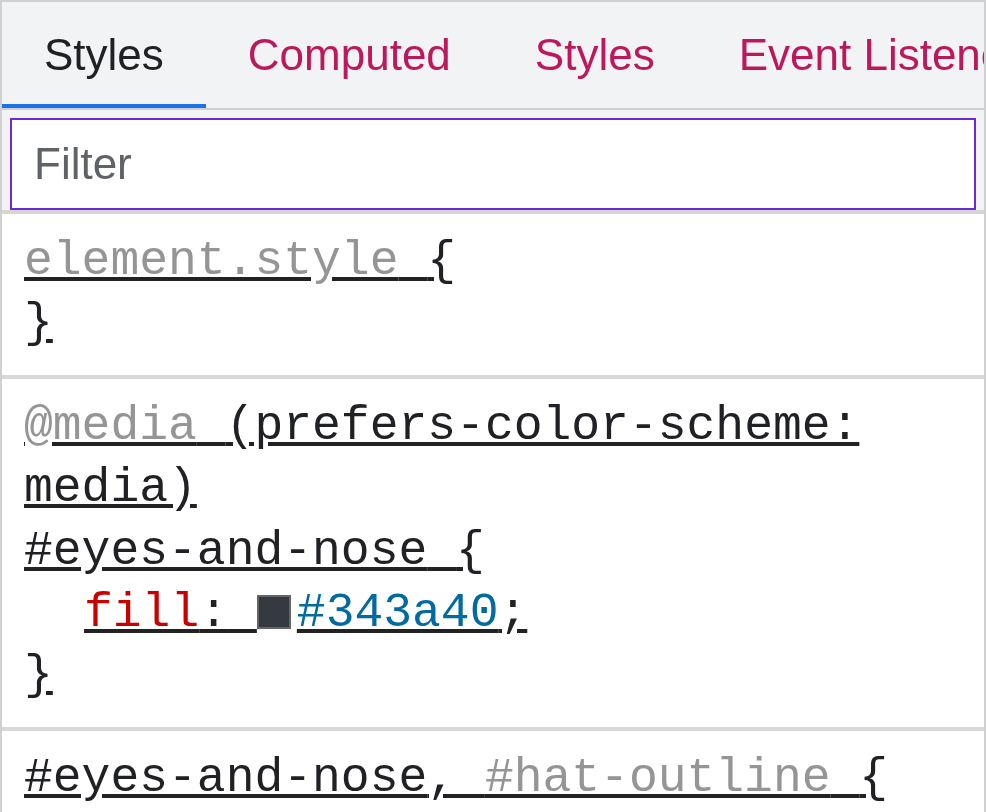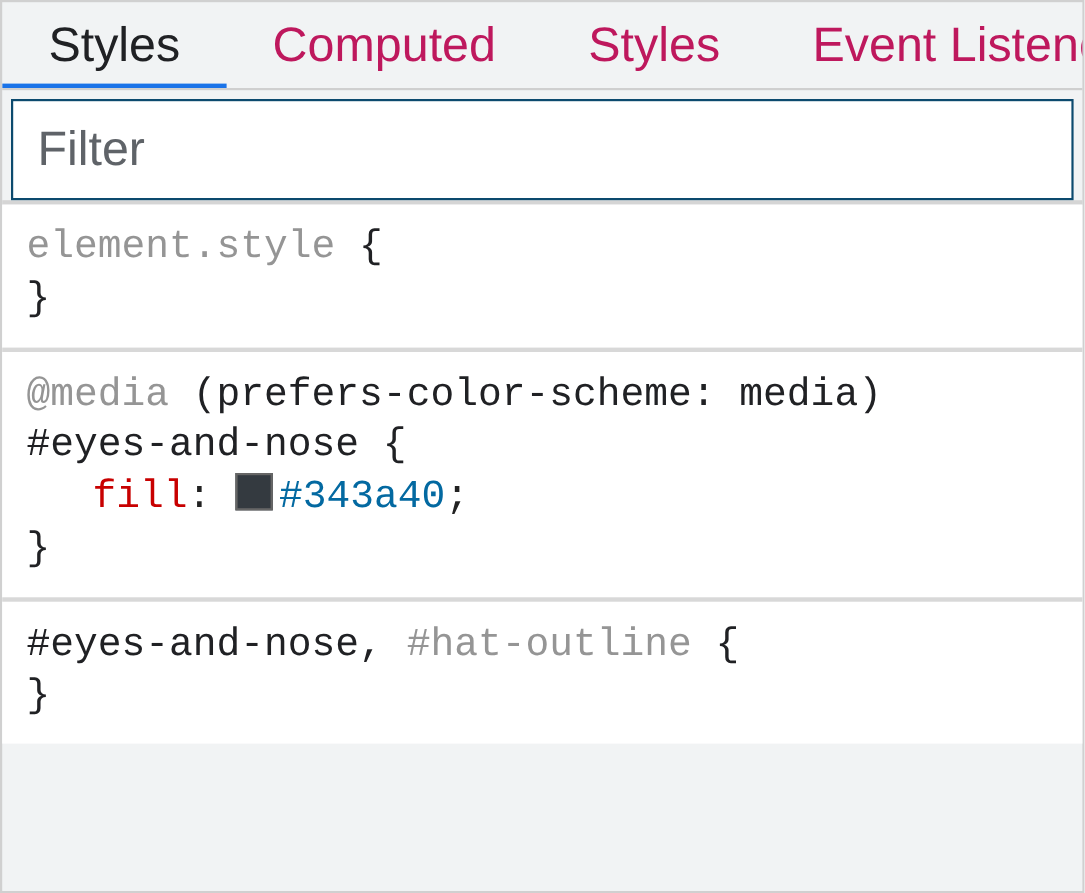--- a/index.html
+++ b/index.html
@@ -16,21 +16,21 @@
     width: 986px;
     height: 812px;
     border: 2px solid #d0d0d0;
     background: #f1f3f4;
   }
 
   
   .tabs {
     display: flex;
     align-items: stretch;
-    height: 80px;
+    height: 108px;
     border-bottom: 2px solid #cfcfcf;
     overflow: hidden;
     white-space: nowrap;
   }
   .tab {
     padding: 0 42px;
     display: flex;
     align-items: center;
     font-size: 44px;
     color: #be185d;
@@ -54,40 +54,41 @@
   .filter-bar {
     padding: 8px 8px 0 8px;
     border-bottom: 4px solid #d5d5d5;
   }
   .filter-input {
     width: 100%;
     height: 92px;
     font-size: 44px;
     color: #5f6368;
     background: #ffffff;
-    border: 2px solid #0c4a6e;
+    border: 2px solid #6d28d9;
     padding: 0 22px;
     outline: none;
     font-family: inherit;
   }
   .filter-input::placeholder {
     color: #5f6368;
   }
 
   
   .rules {
     background: #ffffff;
   }
   .rule {
     border-bottom: 4px solid #d8d8d8;
     padding: 16px 22px 20px 22px;
     font-family: Menlo, Consolas, "Liberation Mono", monospace;
-    font-size: 36px;
+    font-size: 48px;
     line-height: 1.3;
     color: #222;
+    text-decoration: underline;
   }
   .rule:last-child { border-bottom: none; }
 
   .selector-dim { color: #959595; }
   .selector { color: #202124; }
   .brace { color: #202124; }
   .media-at { color: #959595; text-align: right; }
   .media-query { color: #202124; }
 
   .decl {

